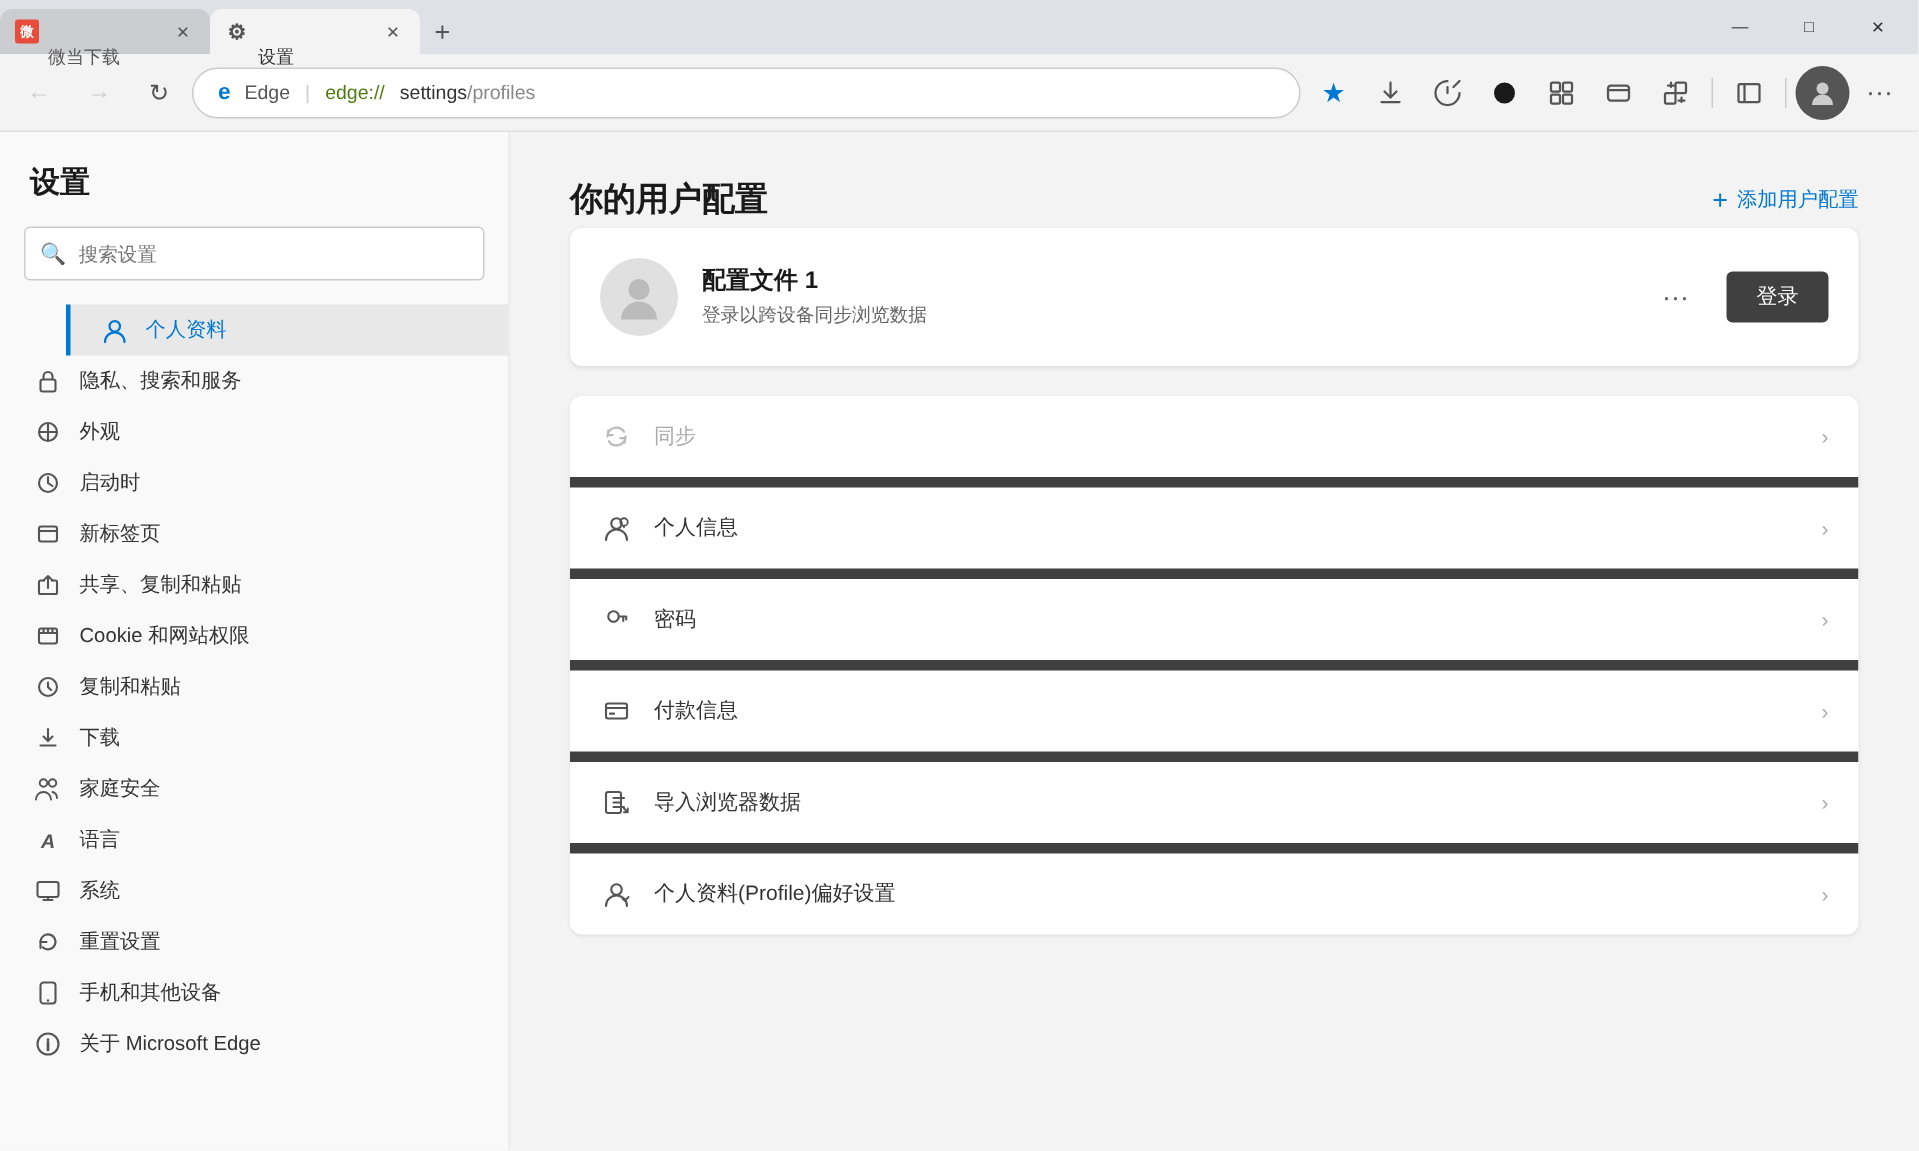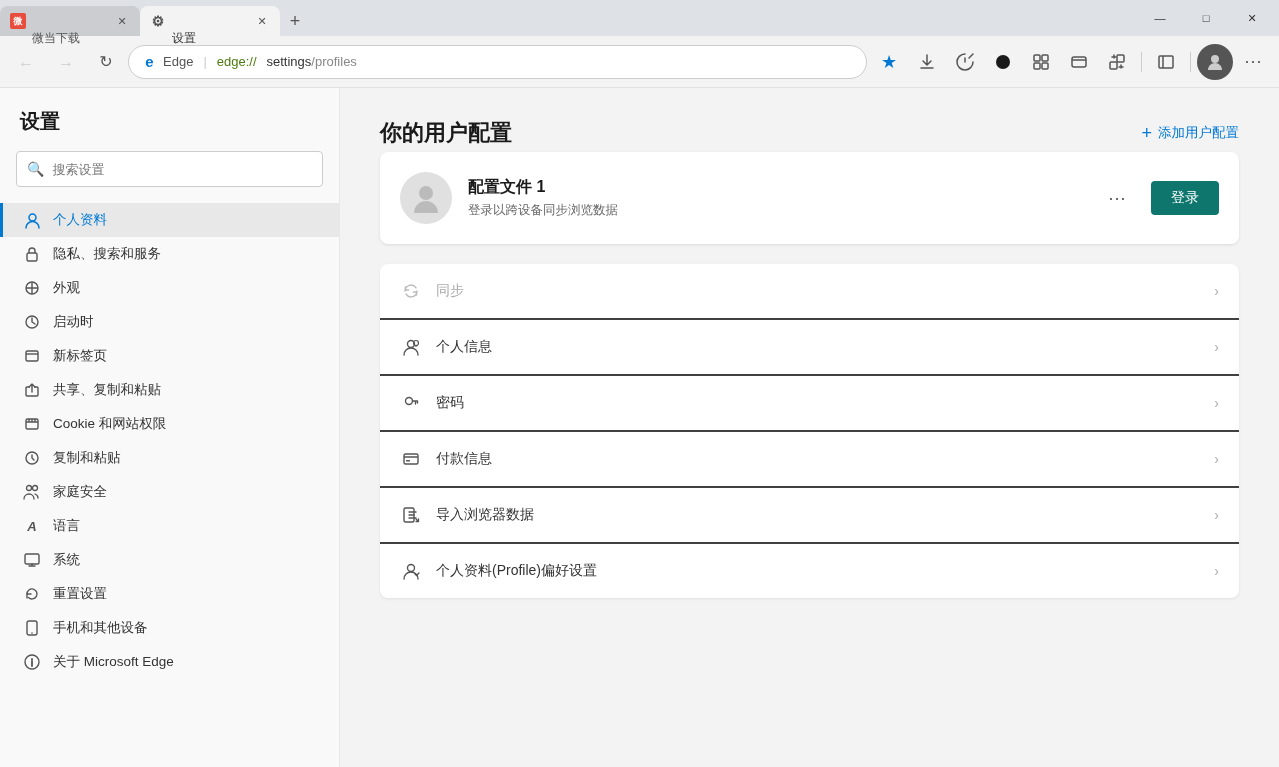--- a/index.html
+++ b/index.html
@@ -177,20 +177,21 @@
       color: #333;
       font-size: 13.5px;
       gap: 12px;
       border-left: 3px solid transparent;
     }
     .nav-item.active {
       background: #e8e8e8;
       border-left: 3px solid #0078d4;
       color: #0078d4;
       font-weight: 500;
+      margin-left: 44px;
     }
     .nav-icon {
       width: 18px;
       display: flex; align-items: center; justify-content: center;
       font-size: 16px; flex-shrink: 0; color: #555;
     }
     .nav-item.active .nav-icon { color: #0078d4; }
 
     
     .content {
@@ -248,21 +249,21 @@
     }
     .profile-desc { font-size: 12.5px; color: #666; }
     .profile-menu-btn {
       width: 36px; height: 36px;
       border-radius: 4px;
       display: flex; align-items: center; justify-content: center;
       cursor: pointer; color: #555; font-size: 18px;
       background: none; border: none;
     }
     .signin-btn {
-      background: #0f766e;
+      background: #404040;
       color: white;
       border: none;
       border-radius: 4px;
       padding: 8px 20px;
       font-size: 14px;
       cursor: pointer;
       white-space: nowrap;
       text-align: center;
     }
 
@@ -270,21 +271,21 @@
     .settings-list {
       background: white;
       border-radius: 8px;
       overflow: hidden;
       box-shadow: 0 1px 3px rgba(0,0,0,0.08);
     }
     .settings-item {
       display: flex;
       align-items: center;
       padding: 16px 20px;
-      border-bottom: 2px solid #404040;
+      border-bottom: 7px solid #404040;
       cursor: pointer;
       gap: 14px;
     }
     .settings-item:last-child { border-bottom: none; }
     .settings-item.disabled {
       color: #aaa;
       cursor: default;
     }
     .settings-item-icon {
       width: 22px; height: 22px;
@@ -496,20 +497,28 @@
     <div class="nav-item">
       <div class="nav-icon">
         <svg width="16" height="16" viewBox="0 0 16 16" fill="none">
             <circle cx="8" cy="8" r="6" stroke="#555" stroke-width="1.4"></circle>
             <path d="M8 5v3l2 2" stroke="#555" stroke-width="1.4" stroke-linecap="round"></path>
           </svg>
       </div>
       <span>复制和粘贴</span>
     </div>
 
+    <div class="nav-item">
+      <div class="nav-icon">
+        <svg width="16" height="16" viewBox="0 0 16 16" fill="none">
+            <path d="M8 2v8M5 7l3 3 3-3M3 13h10" stroke="#555" stroke-width="1.4" stroke-linecap="round"></path>
+          </svg>
+      </div>
+      <span>下载</span>
+    </div>
 
     <div class="nav-item">
       <div class="nav-icon">
         <svg width="18" height="16" viewBox="0 0 18 16" fill="none">
             <circle cx="6" cy="4" r="2.5" stroke="#555" stroke-width="1.3"></circle>
             <circle cx="12" cy="4" r="2.5" stroke="#555" stroke-width="1.3"></circle>
             <path d="M1 15c0-2.8 2.2-5 5-5s5 2.2 5 5" stroke="#555" stroke-width="1.3" stroke-linecap="round"></path>
             <path d="M12 10c1.7.5 3 2.2 3 4" stroke="#555" stroke-width="1.3" stroke-linecap="round"></path>
           </svg>
       </div>

